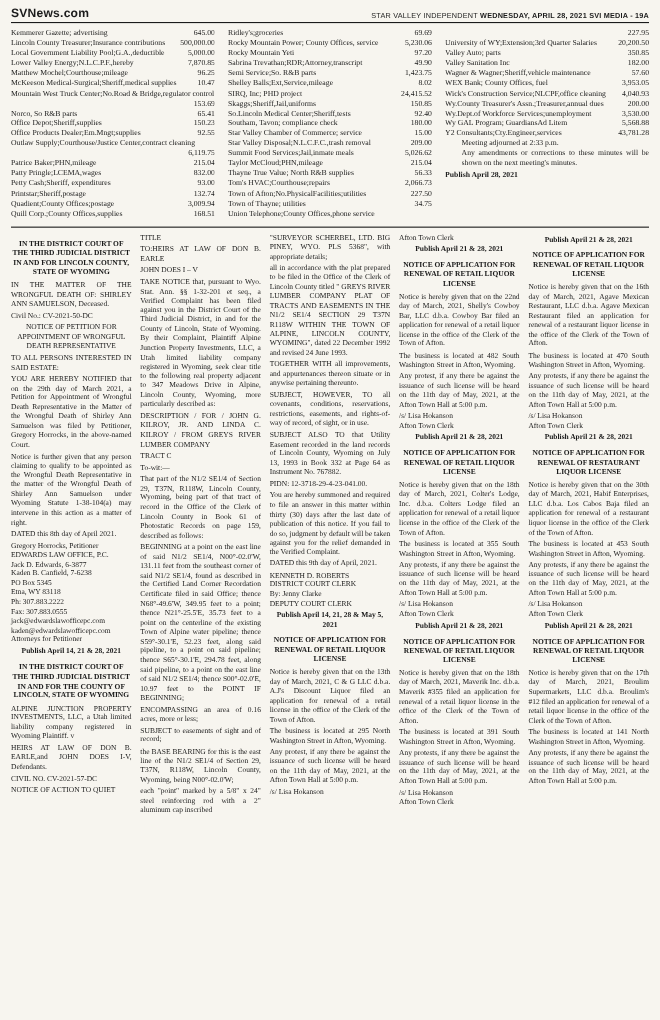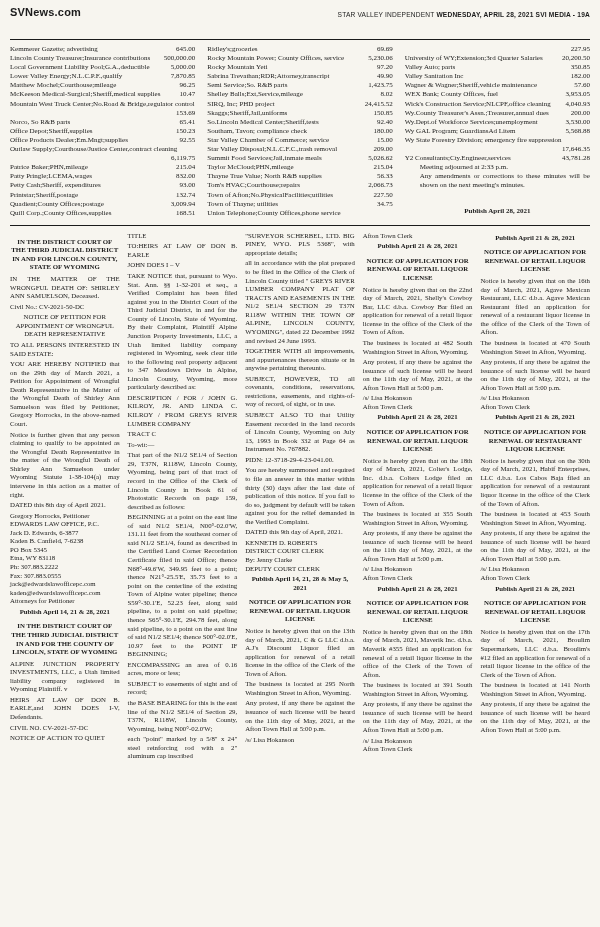--- a/index.html
+++ b/index.html
@@ -4,31 +4,31 @@
 <style>
   * { margin:0; padding:0; box-sizing:border-box; }
   html,body { width:600px; }
   body { background:#d8d6d0; font-family:"Liberation Serif", serif; }
   .page {
     width:600px; height:927px; margin:0 auto; background:#f7f5ef; color:#1b1b1b;
     padding:6px 10px 8px; overflow:hidden;
   }
   
   .masthead { display:flex; justify-content:space-between; align-items:flex-end;
-    border-bottom:1.2px solid #1b1b1b; padding-bottom:21px; }
+    border-bottom:1.2px solid #1b1b1b; padding-bottom:2px; }
   .site { font-family:"Liberation Sans", sans-serif; font-weight:bold; font-size:11px; letter-spacing:.2px; }
   .mast-right { font-size:6.6px; font-family:"Liberation Sans", sans-serif; letter-spacing:.2px; white-space:nowrap; }
   .mast-right .b { font-weight:bold; }
   
   .expenses { display:flex; gap:12px; padding:5px 0 7px; border-bottom:1.2px solid #1b1b1b; }
   .exp-col { flex:1 1 0; font-size:7px; line-height:1.3; }
   .exp-row { overflow:hidden; }
   .exp-amt { float:right; padding-left:4px; }
   .exp-row.note { text-align:justify;margin-left:15px; }
-  .exp-row.publish { font-weight:bold; text-align:center; margin-top:16px; }
+  .exp-row.publish { font-weight:bold; text-align:left; margin-top:2px; }
   
   .notices { display:flex; gap:8px; padding-top:6px; }
   .notice-col { flex:1 1 0; font-size:6.8px; line-height:1.26; }
   .nb { margin-bottom:2px; }
   .nb.body { text-align:justify; }
   .nb.center { text-align:center; }
   .nb.title { font-weight:bold; text-align:center; margin:6px 0 3px; }
   .nb.publish { font-weight:bold; text-align:center; margin:2px 0 5px; }
   .nb.lines div { text-align:left; }
 </style>
@@ -44,21 +44,21 @@
       <span class="b">WEDNESDAY, APRIL 28, 2021</span>
       <span class="b">SVI MEDIA - 19A</span>
     </span>
   </header>
 
   <section class="expenses">
     <div class="exp-col">
         <div class="exp-row"><span class="exp-desc">Kemmerer Gazette; advertising</span><span class="exp-amt">645.00</span></div>
         <div class="exp-row"><span class="exp-desc">Lincoln County Treasurer;Insurance contributions</span><span class="exp-amt">500,000.00</span></div>
         <div class="exp-row"><span class="exp-desc">Local Government Liability Pool;G.A.,deductible</span><span class="exp-amt">5,000.00</span></div>
-        <div class="exp-row"><span class="exp-desc">Lower Valley Energy;N.L.C.P.F.,qualify</span><span class="exp-amt">7,870.85</span></div>
+        <div class="exp-row"><span class="exp-desc">Lower Valley Energy;N.L.C.P.F.,hereby</span><span class="exp-amt">7,870.85</span></div>
         <div class="exp-row"><span class="exp-desc">Matthew Mochel;Courthouse;mileage</span><span class="exp-amt">96.25</span></div>
         <div class="exp-row"><span class="exp-desc">McKeeson Medical-Surgical;Sheriff,medical supplies</span><span class="exp-amt">10.47</span></div>
         <div class="exp-row"><span class="exp-desc">Mountain West Truck Center;No.Road &amp; Bridge,regulator control</span><span class="exp-amt">153.69</span></div>
         <div class="exp-row"><span class="exp-desc">Norco, So R&amp;B parts</span><span class="exp-amt">65.41</span></div>
         <div class="exp-row"><span class="exp-desc">Office Depot;Sheriff,supplies</span><span class="exp-amt">150.23</span></div>
         <div class="exp-row"><span class="exp-desc">Office Products Dealer;Em.Mngt;supplies</span><span class="exp-amt">92.55</span></div>
         <div class="exp-row"><span class="exp-desc">Outlaw Supply;Courthouse/Justice Center,contract cleaning</span><span class="exp-amt">6,119.75</span></div>
         <div class="exp-row"><span class="exp-desc">Patrice Baker;PHN,mileage</span><span class="exp-amt">215.04</span></div>
         <div class="exp-row"><span class="exp-desc">Patty Pringle;LCEMA,wages</span><span class="exp-amt">832.00</span></div>
         <div class="exp-row"><span class="exp-desc">Petty Cash;Sheriff, expenditures</span><span class="exp-amt">93.00</span></div>
@@ -93,21 +93,20 @@
         </div>
         <div class="exp-row"><span class="exp-desc">University of WY;Extension;3rd Quarter Salaries</span><span class="exp-amt">20,200.50</span></div>
         <div class="exp-row"><span class="exp-desc">Valley Auto; parts</span><span class="exp-amt">350.85</span></div>
         <div class="exp-row"><span class="exp-desc">Valley Sanitation Inc</span><span class="exp-amt">182.00</span></div>
         <div class="exp-row"><span class="exp-desc">Wagner &amp; Wagner;Sheriff,vehicle maintenance</span><span class="exp-amt">57.60</span></div>
         <div class="exp-row"><span class="exp-desc">WEX Bank; County Offices, fuel</span><span class="exp-amt">3,953.05</span></div>
         <div class="exp-row"><span class="exp-desc">Wick's Construction Service;NLCPF,office cleaning</span><span class="exp-amt">4,040.93</span></div>
         <div class="exp-row"><span class="exp-desc">Wy.County Treasurer's Assn.;Treasurer,annual dues</span><span class="exp-amt">200.00</span></div>
         <div class="exp-row"><span class="exp-desc">Wy.Dept.of Workforce Services;unemployment</span><span class="exp-amt">3,530.00</span></div>
         <div class="exp-row"><span class="exp-desc">Wy GAL Program; GuardiansAd Litem</span><span class="exp-amt">5,568.88</span></div>
-        <div class="exp-row"><span class="exp-desc">Wy State Forestry Division; emergency fire suppression</span><span class="exp-amt">17,646.35</span></div>
         <div class="exp-row"><span class="exp-desc">Y2 Consultants;Cty.Engineer,services</span><span class="exp-amt">43,781.28</span></div>
         <div class="exp-row note"><span class="exp-desc">Meeting adjourned at 2:33 p.m.</span></div>
         <div class="exp-row note"><span class="exp-desc">Any amendments or corrections to these minutes will be shown on the next meeting's minutes.</span></div>
         <div class="exp-row publish"><span class="exp-desc">Publish April 28, 2021</span></div>
       </div>
   </section>
 
   <section class="notices">
     <div class="notice-col">
         <div class="nb title">IN THE DISTRICT COURT OF THE THIRD JUDICIAL DISTRICT IN AND FOR LINCOLN COUNTY, STATE OF WYOMING</div>

